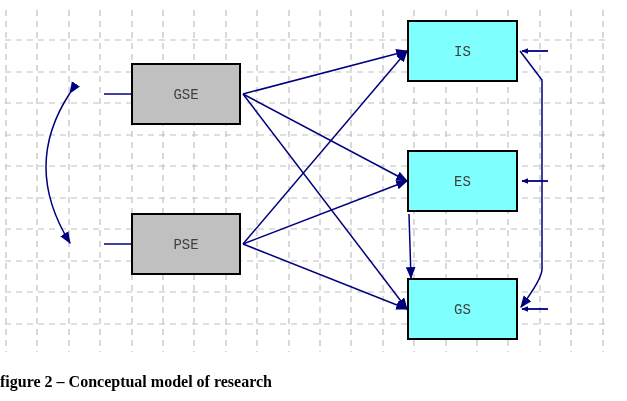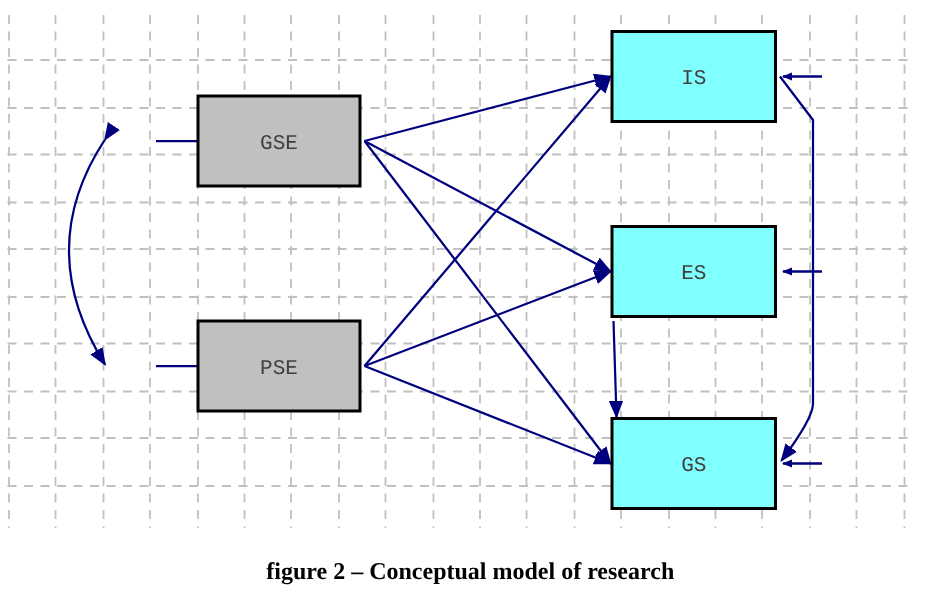--- a/index.html
+++ b/index.html
@@ -1,20 +1,19 @@
 <!DOCTYPE html>
 <html><head>
   <meta charset="utf-8">
   <style>
     html, body { margin: 0; padding: 0; background: #ffffff; }
     body { width: 627px; height: 401px; position: relative; overflow: hidden; }
     #diagram { position: absolute; left: 0; top: 0; }
     .caption {
       position: absolute; left: 0; width: 627px; top: 373px;
-      text-align: center;
       font-family: "Liberation Serif", "DejaVu Serif", serif;
       font-weight: bold; font-size: 16px; color: #000;
     }
     .box-label {
       font-family: "Liberation Mono", "DejaVu Sans Mono", monospace;
       font-size: 14px;
     }
   </style>
 </head>
 <body>

